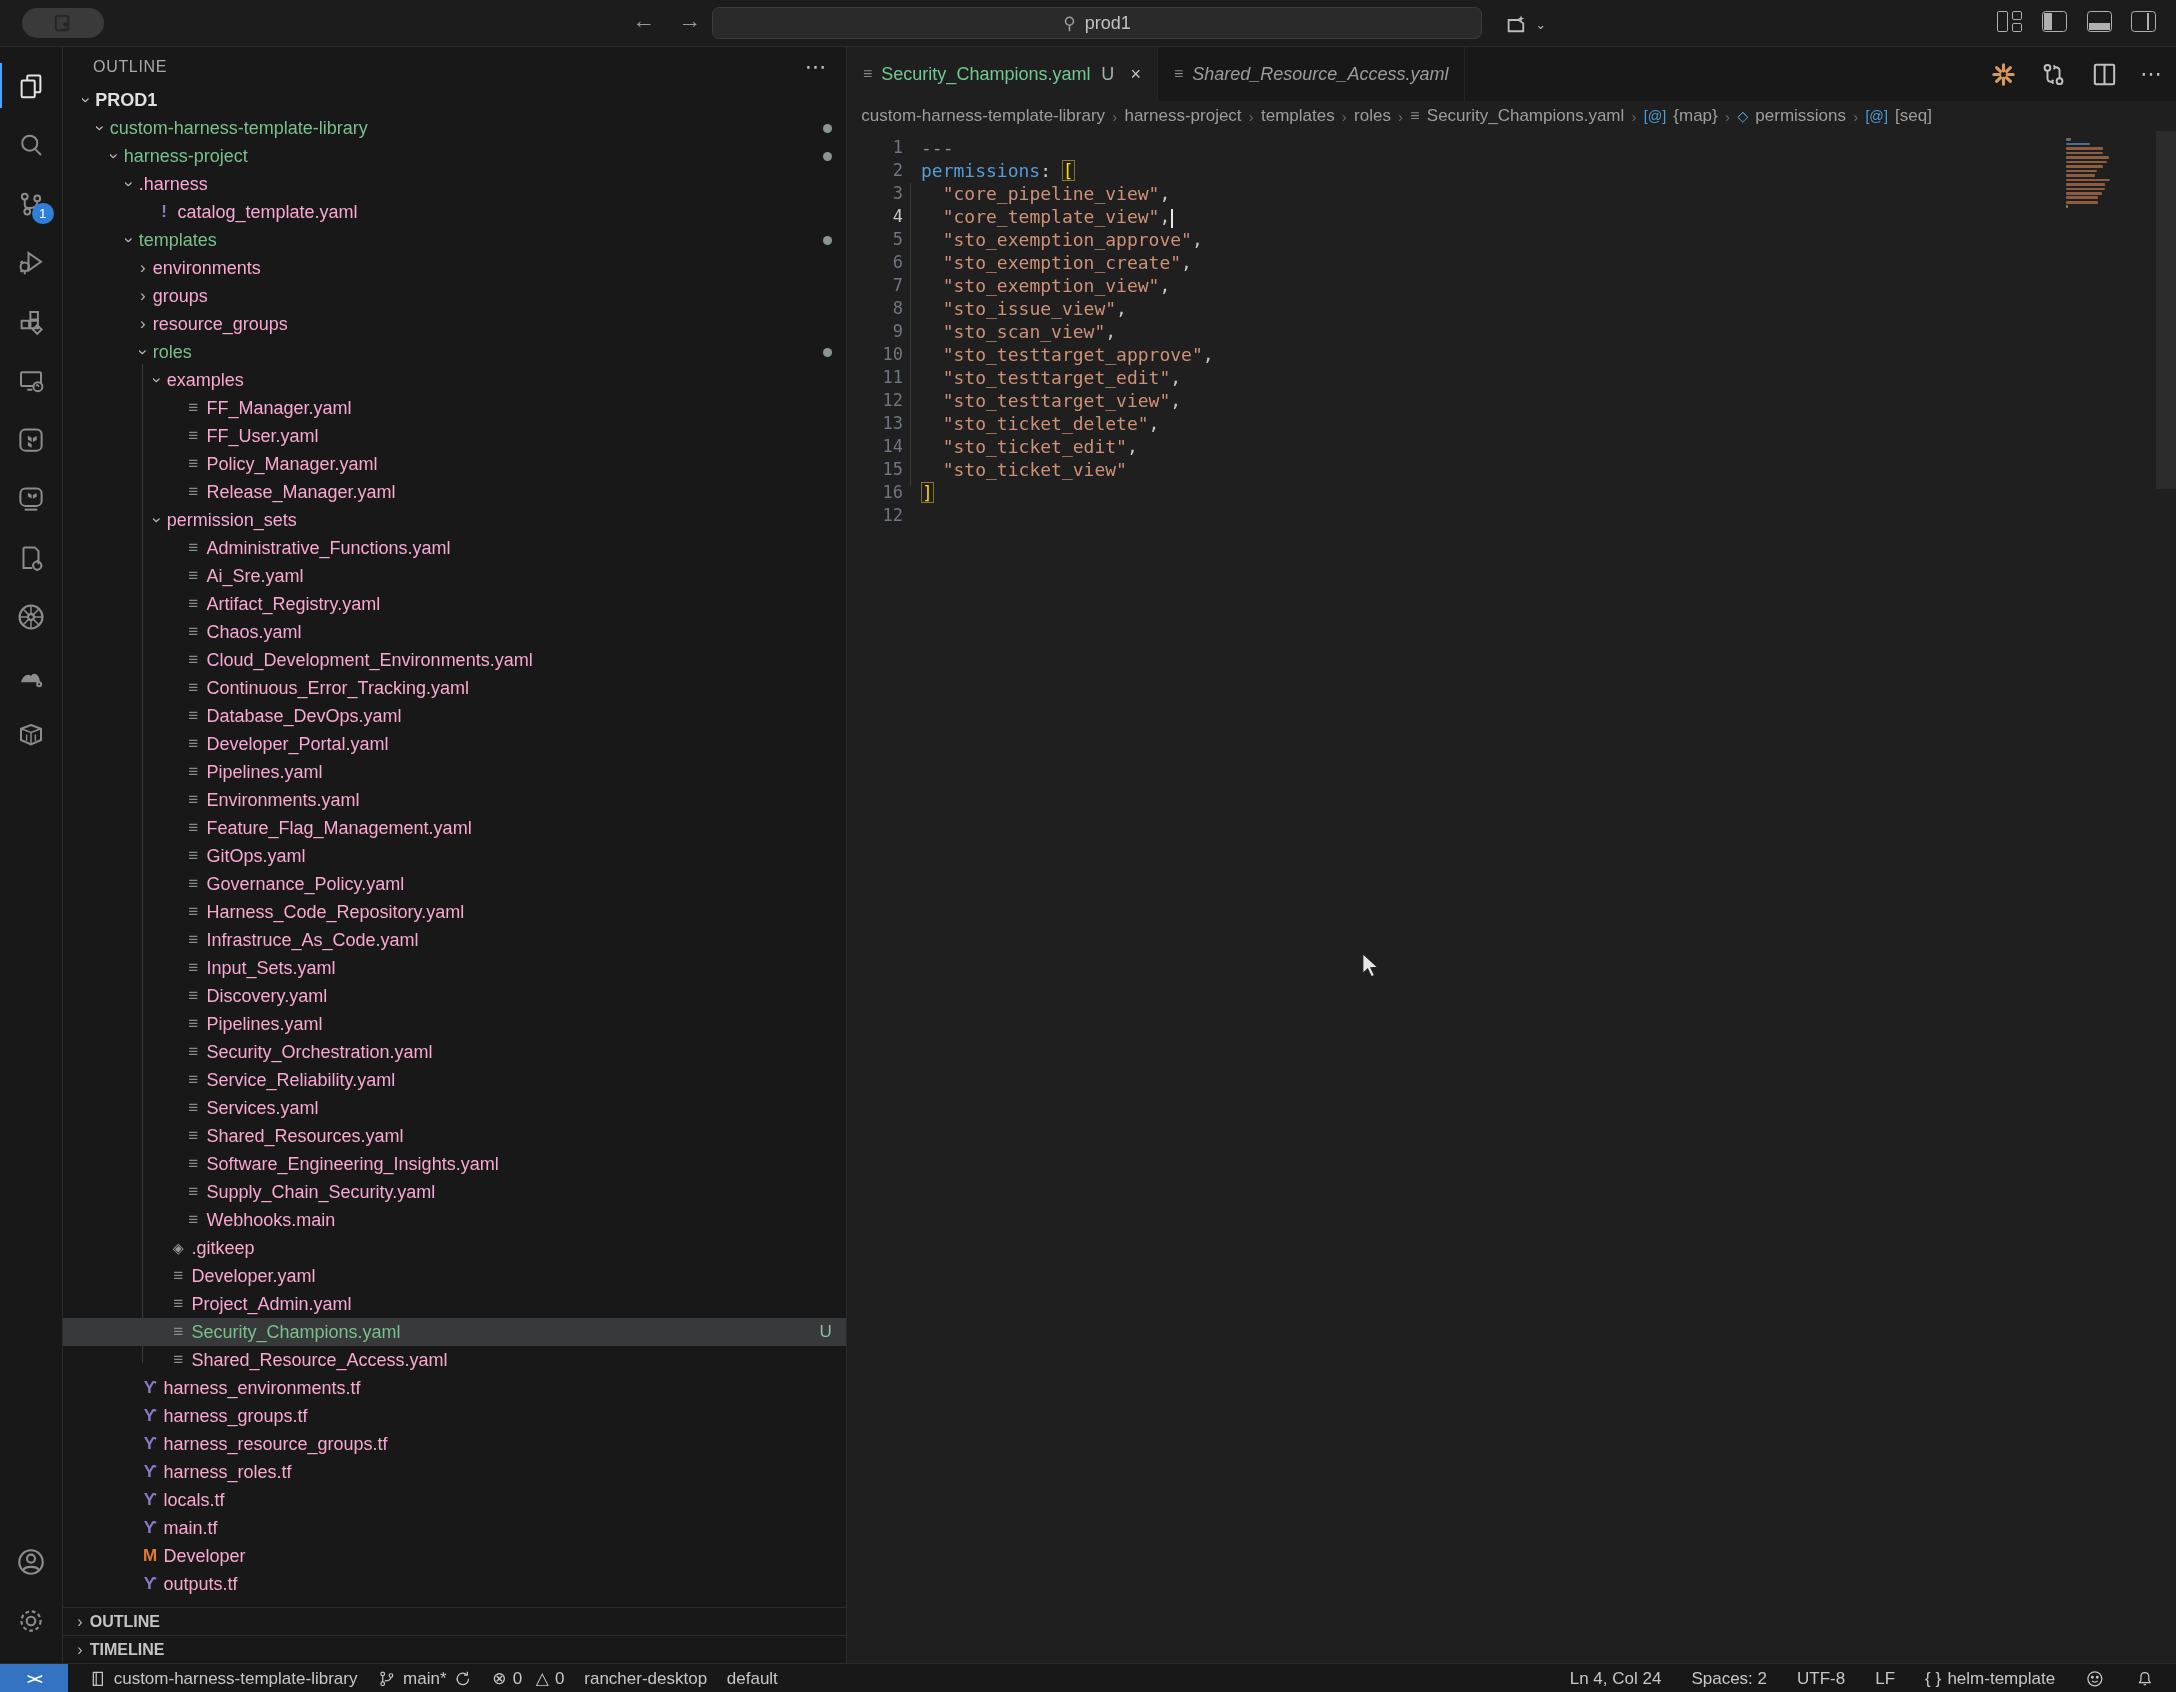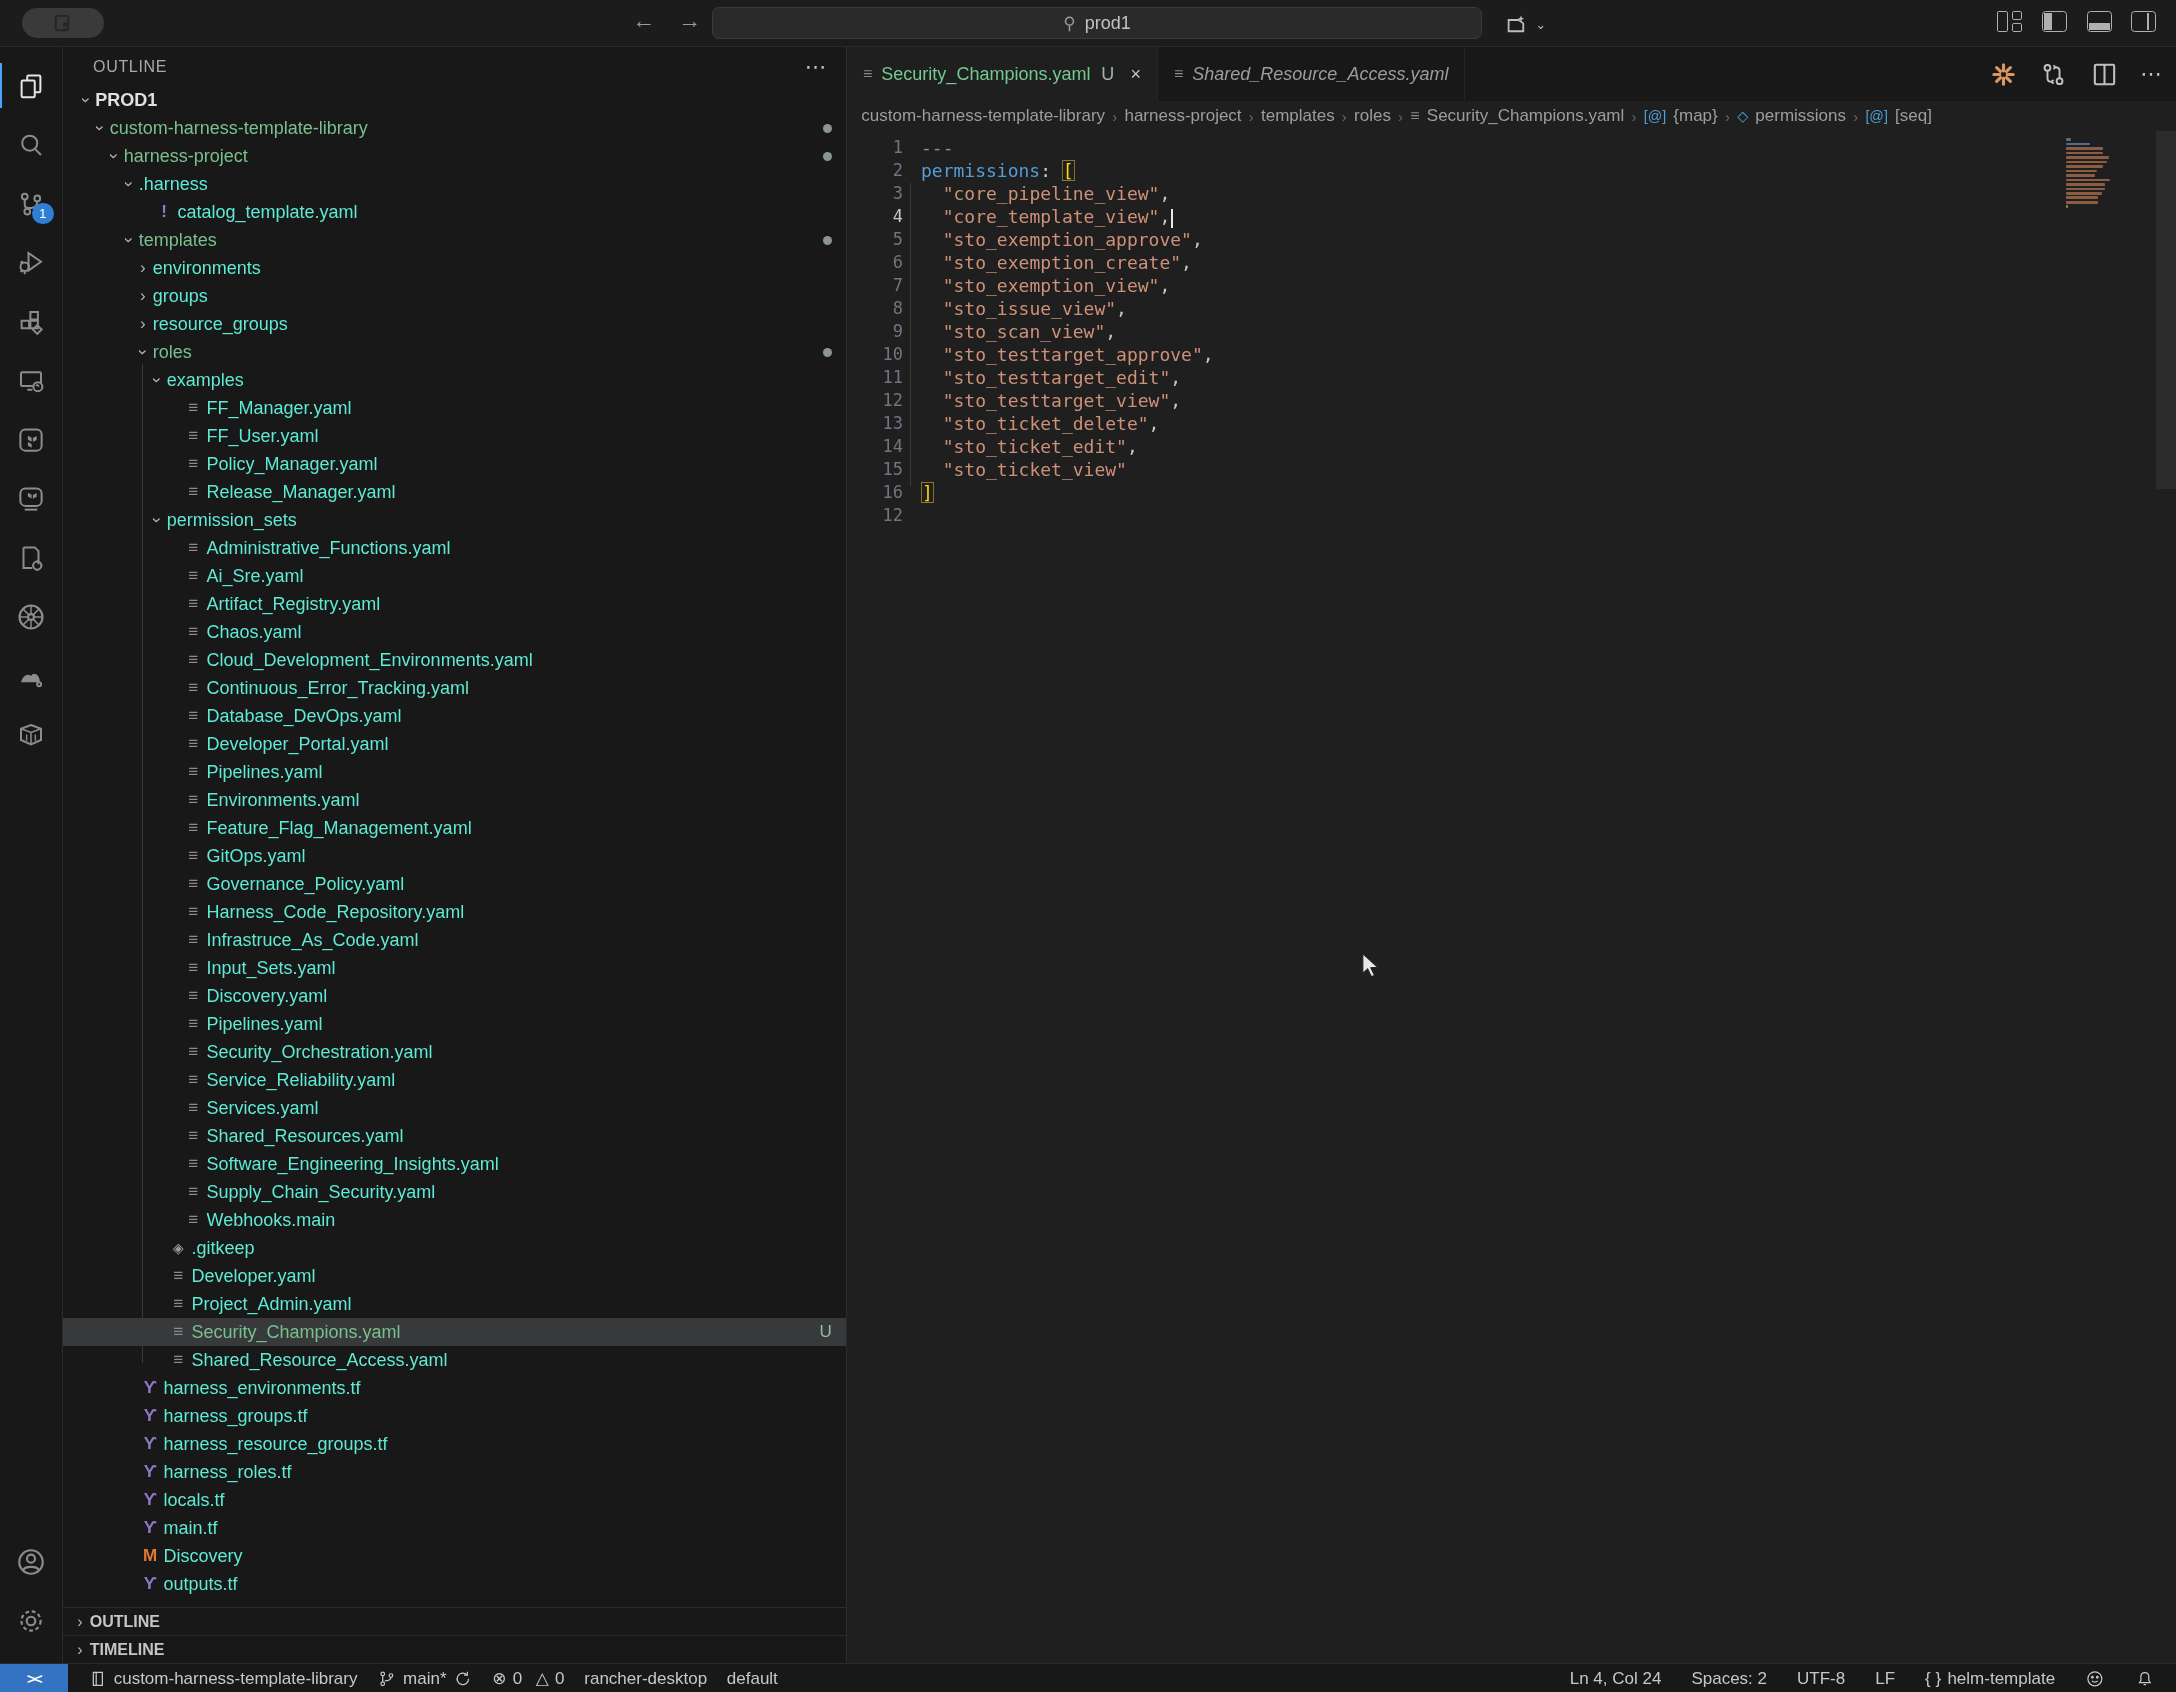--- a/index.html
+++ b/index.html
@@ -58,21 +58,21 @@
   .trow { height:28px; display:flex; align-items:center; white-space:nowrap; position:relative; }
   .trow.sel { background:#37393b; }
   .trow .chev { width:19.7px; flex:0 0 19.7px; display:inline-flex; justify-content:center; color:#b5b5b5;
     font-size:17px; }
   .trow .chev.down { transform:rotate(90deg); }
   .trow .ficon { width:23px; flex:0 0 23px; text-align:center; font-size:17px; color:#8a8a8a; margin-right:1.8px; }
   .trow .ficon.alert { color:#8f7cc4; font-weight:bold; }
   .trow .ficon.tf { color:#9179c7; font-weight:bold; }
   .trow .ficon.make { color:#e37933; font-weight:bold; }
   .trow .ficon.keep { color:#9a9a9a; font-size:14.3px; }
-  .trow .lbl { color:#5eead4; }
+  .trow .lbl { color:#f9a8d4; }
   .trow .lbl.green { color:#79c08c; }
   .trow .lbl.bold { font-weight:bold; color:#e0e0e0; }
   .trow .right { margin-left:auto; margin-right:14.3px; }
   .trow .dotbadge { width:9px; height:9px; border-radius:50%; background:#8b968f; }
   .trow .ubadge { color:#8fbf9f; font-size:17px; }
   .indent-guide { position:absolute; width:0.9px; background:#3a3a3a; left:0; top:0; }
   .sb-section { height:28px; border-top:0.9px solid #2b2b2b; display:flex; align-items:center;
     padding-left:14.3px; font-weight:bold; font-size:16px; color:#c5c5c5; flex:0 0 28px; }
   .sb-section .chev { margin-right:7.2px; color:#b5b5b5; font-weight:normal; font-size:16px; }
 
@@ -526,21 +526,21 @@
             <span class="lbl">locals.tf</span>
           </div>
           <div class="trow" style="padding-left: 56px;">
             <span class="chev"></span>
             <span class="ficon tf">ϒ</span>
             <span class="lbl">main.tf</span>
           </div>
           <div class="trow" style="padding-left: 56px;">
             <span class="chev"></span>
             <span class="ficon make">M</span>
-            <span class="lbl">Discovery</span>
+            <span class="lbl">Developer</span>
           </div>
           <div class="trow" style="padding-left: 56px;">
             <span class="chev"></span>
             <span class="ficon tf">ϒ</span>
             <span class="lbl">outputs.tf</span>
           </div>
           <div class="indent-guide" style="left: 79px; top: 278px; height: 999px;"></div>
         </div>
       <div class="sb-section">
         <span class="chev">›</span>

